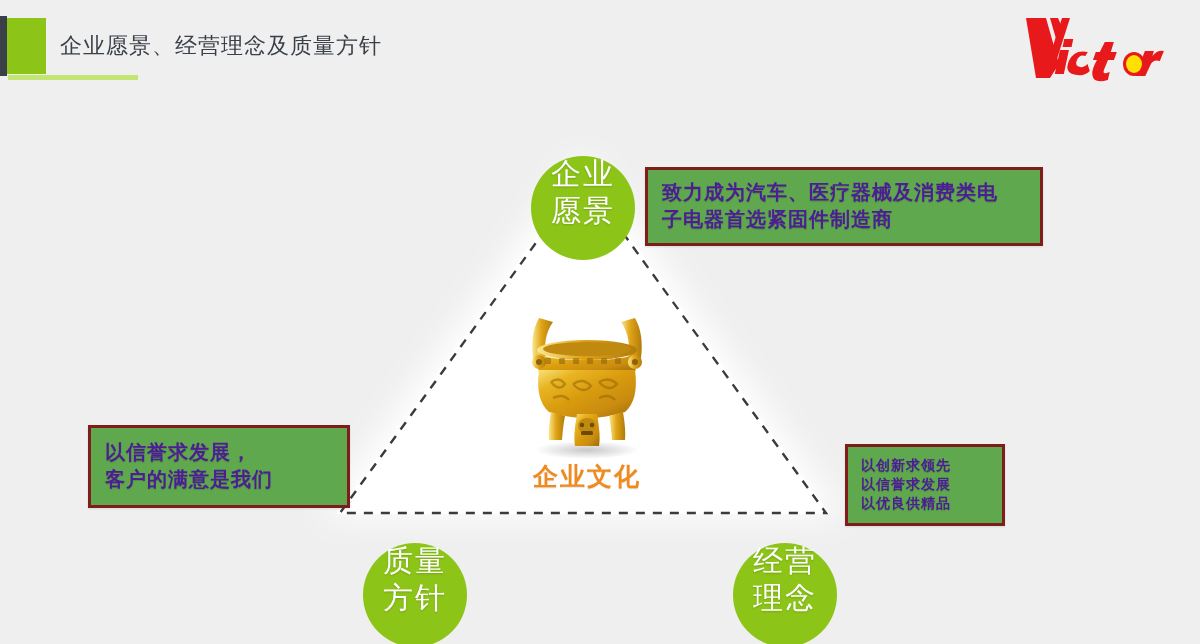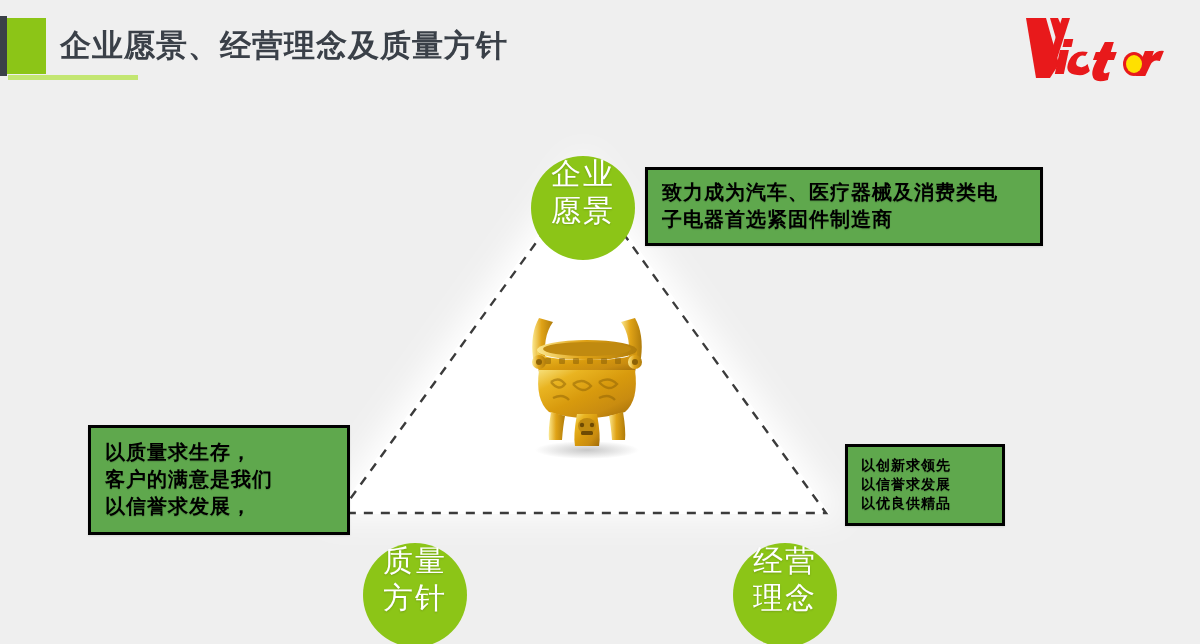--- a/index.html
+++ b/index.html
@@ -17,21 +17,21 @@
   #header-accent {
     position:absolute; left:0; top:18px; width:46px; height:56px;
     background:#8cc517;
   }
   #header-accent-bar {
     position:absolute; left:0; top:16px; width:7px; height:60px;
     background:#3a4048;
   }
   #page-title {
     position:absolute; left:60px; top:18px;
-    font-size:31px; font-weight:bold; color:#3a4048;
+    font-size:22px; font-weight:normal; color:#3a4048;
     letter-spacing:1px; line-height:56px; white-space:nowrap;
   }
   #header-rule {
     position:absolute; left:8px; top:75px; width:130px; height:5px;
     background:#c3e672;
   }
 
   
   #logo { position:absolute; right:18px; top:12px; width:170px; height:72px; }
 
@@ -50,22 +50,22 @@
     line-height:1.22; letter-spacing:2px;
     text-shadow:0 1px 2px rgba(0,0,0,.18);
   }
   #circle-vision  { left:531px; top:64px;  width:104px; height:104px; }
   #circle-quality { left:363px; top:451px; width:104px; height:104px; }
   #circle-biz     { left:733px; top:451px; width:104px; height:104px; }
 
   
   .green-box {
     position:absolute; background:#5fa84d;
-    border:3px solid #000000;
-    color:#000000; font-weight:bold;
+    border:3px solid #7f1d1d;
+    color:#4c1d95; font-weight:bold;
     line-height:1.35; letter-spacing:1px;
     text-shadow:0 1px 1px rgba(0,0,0,.15);
     box-shadow:0 1px 2px rgba(0,0,0,.10);
   }
   #box-vision {
     left:645px; top:75px; width:398px; padding:9px 14px 10px 14px;
     font-size:20px;
   }
   #box-quality {
     left:88px; top:333px; width:262px; padding:11px 14px 12px 14px;
@@ -189,38 +189,38 @@
       <path d="M64 112 q-3 18 -2 28 l13 0 q1 -14 3 -24 z" fill="url(#goldL)"></path>
       <path d="M136 112 q3 18 2 28 l-13 0 q-1 -14 -3 -24 z" fill="url(#goldL)"></path>
       <path d="M90 114 q-4 22 -2 32 l24 0 q2 -10 -2 -32 z" fill="url(#gold)"></path>
 
       <ellipse cx="100" cy="126" rx="9" ry="8" fill="#c08a10"></ellipse>
       <circle cx="95" cy="125" r="2.2" fill="#6d4a04"></circle>
       <circle cx="105" cy="125" r="2.2" fill="#6d4a04"></circle>
       <rect x="94" y="131" width="12" height="4" rx="1.5" fill="#6d4a04"></rect>
     </svg>
   </div>
+  <div id="culture-label">企业文化</div>
 
   <div id="circle-vision" class="node-circle">
     <span>企业</span>
     <span>愿景</span>
   </div>
   <div id="box-vision" class="green-box">
     <div>致力成为汽车、医疗器械及消费类电</div>
     <div>子电器首选紧固件制造商</div>
   </div>
 
   <div id="circle-quality" class="node-circle">
     <span>质量</span>
     <span>方针</span>
   </div>
   <div id="box-quality" class="green-box">
-    <div>以质量求生存，</div>
+    <div>以信誉求发展，</div>
     <div>客户的满意是我们</div>
-    <div>以信誉求发展，</div>
   </div>
 
   <div id="circle-biz" class="node-circle">
     <span>经营</span>
     <span>理念</span>
   </div>
   <div id="box-biz" class="green-box">
     <div>以创新求领先</div>
     <div>以信誉求发展</div>
     <div>以优良供精品</div>

